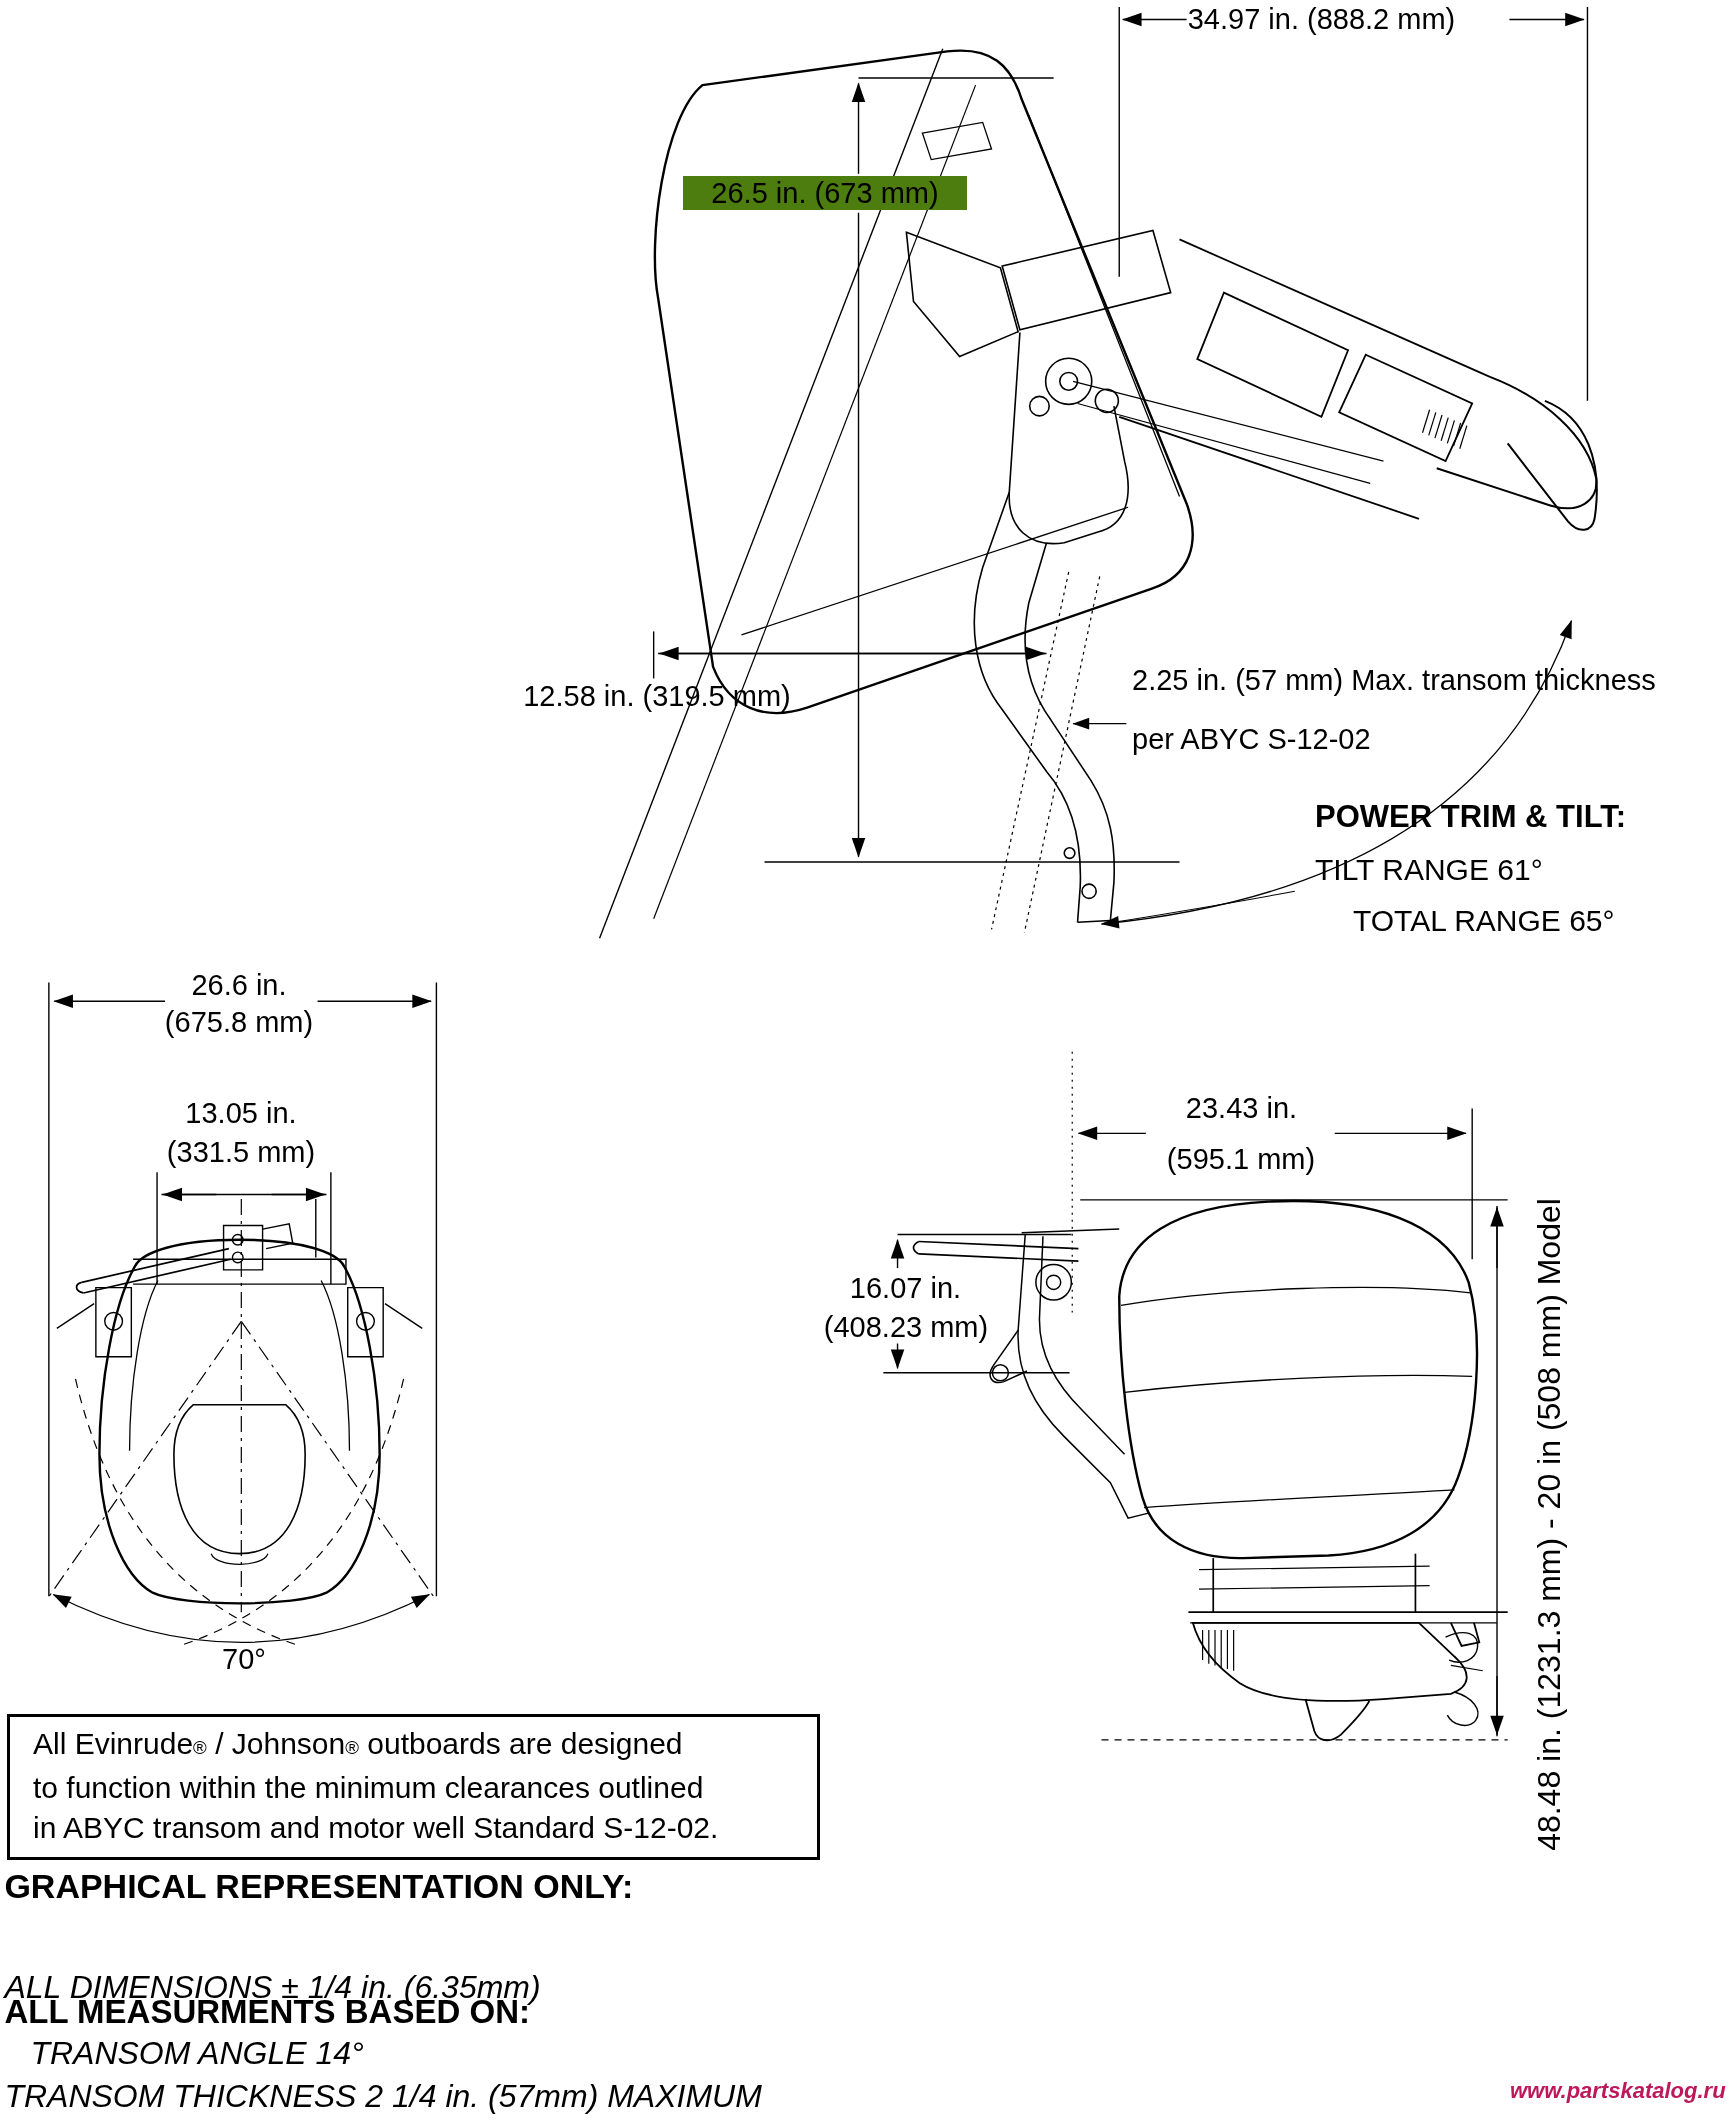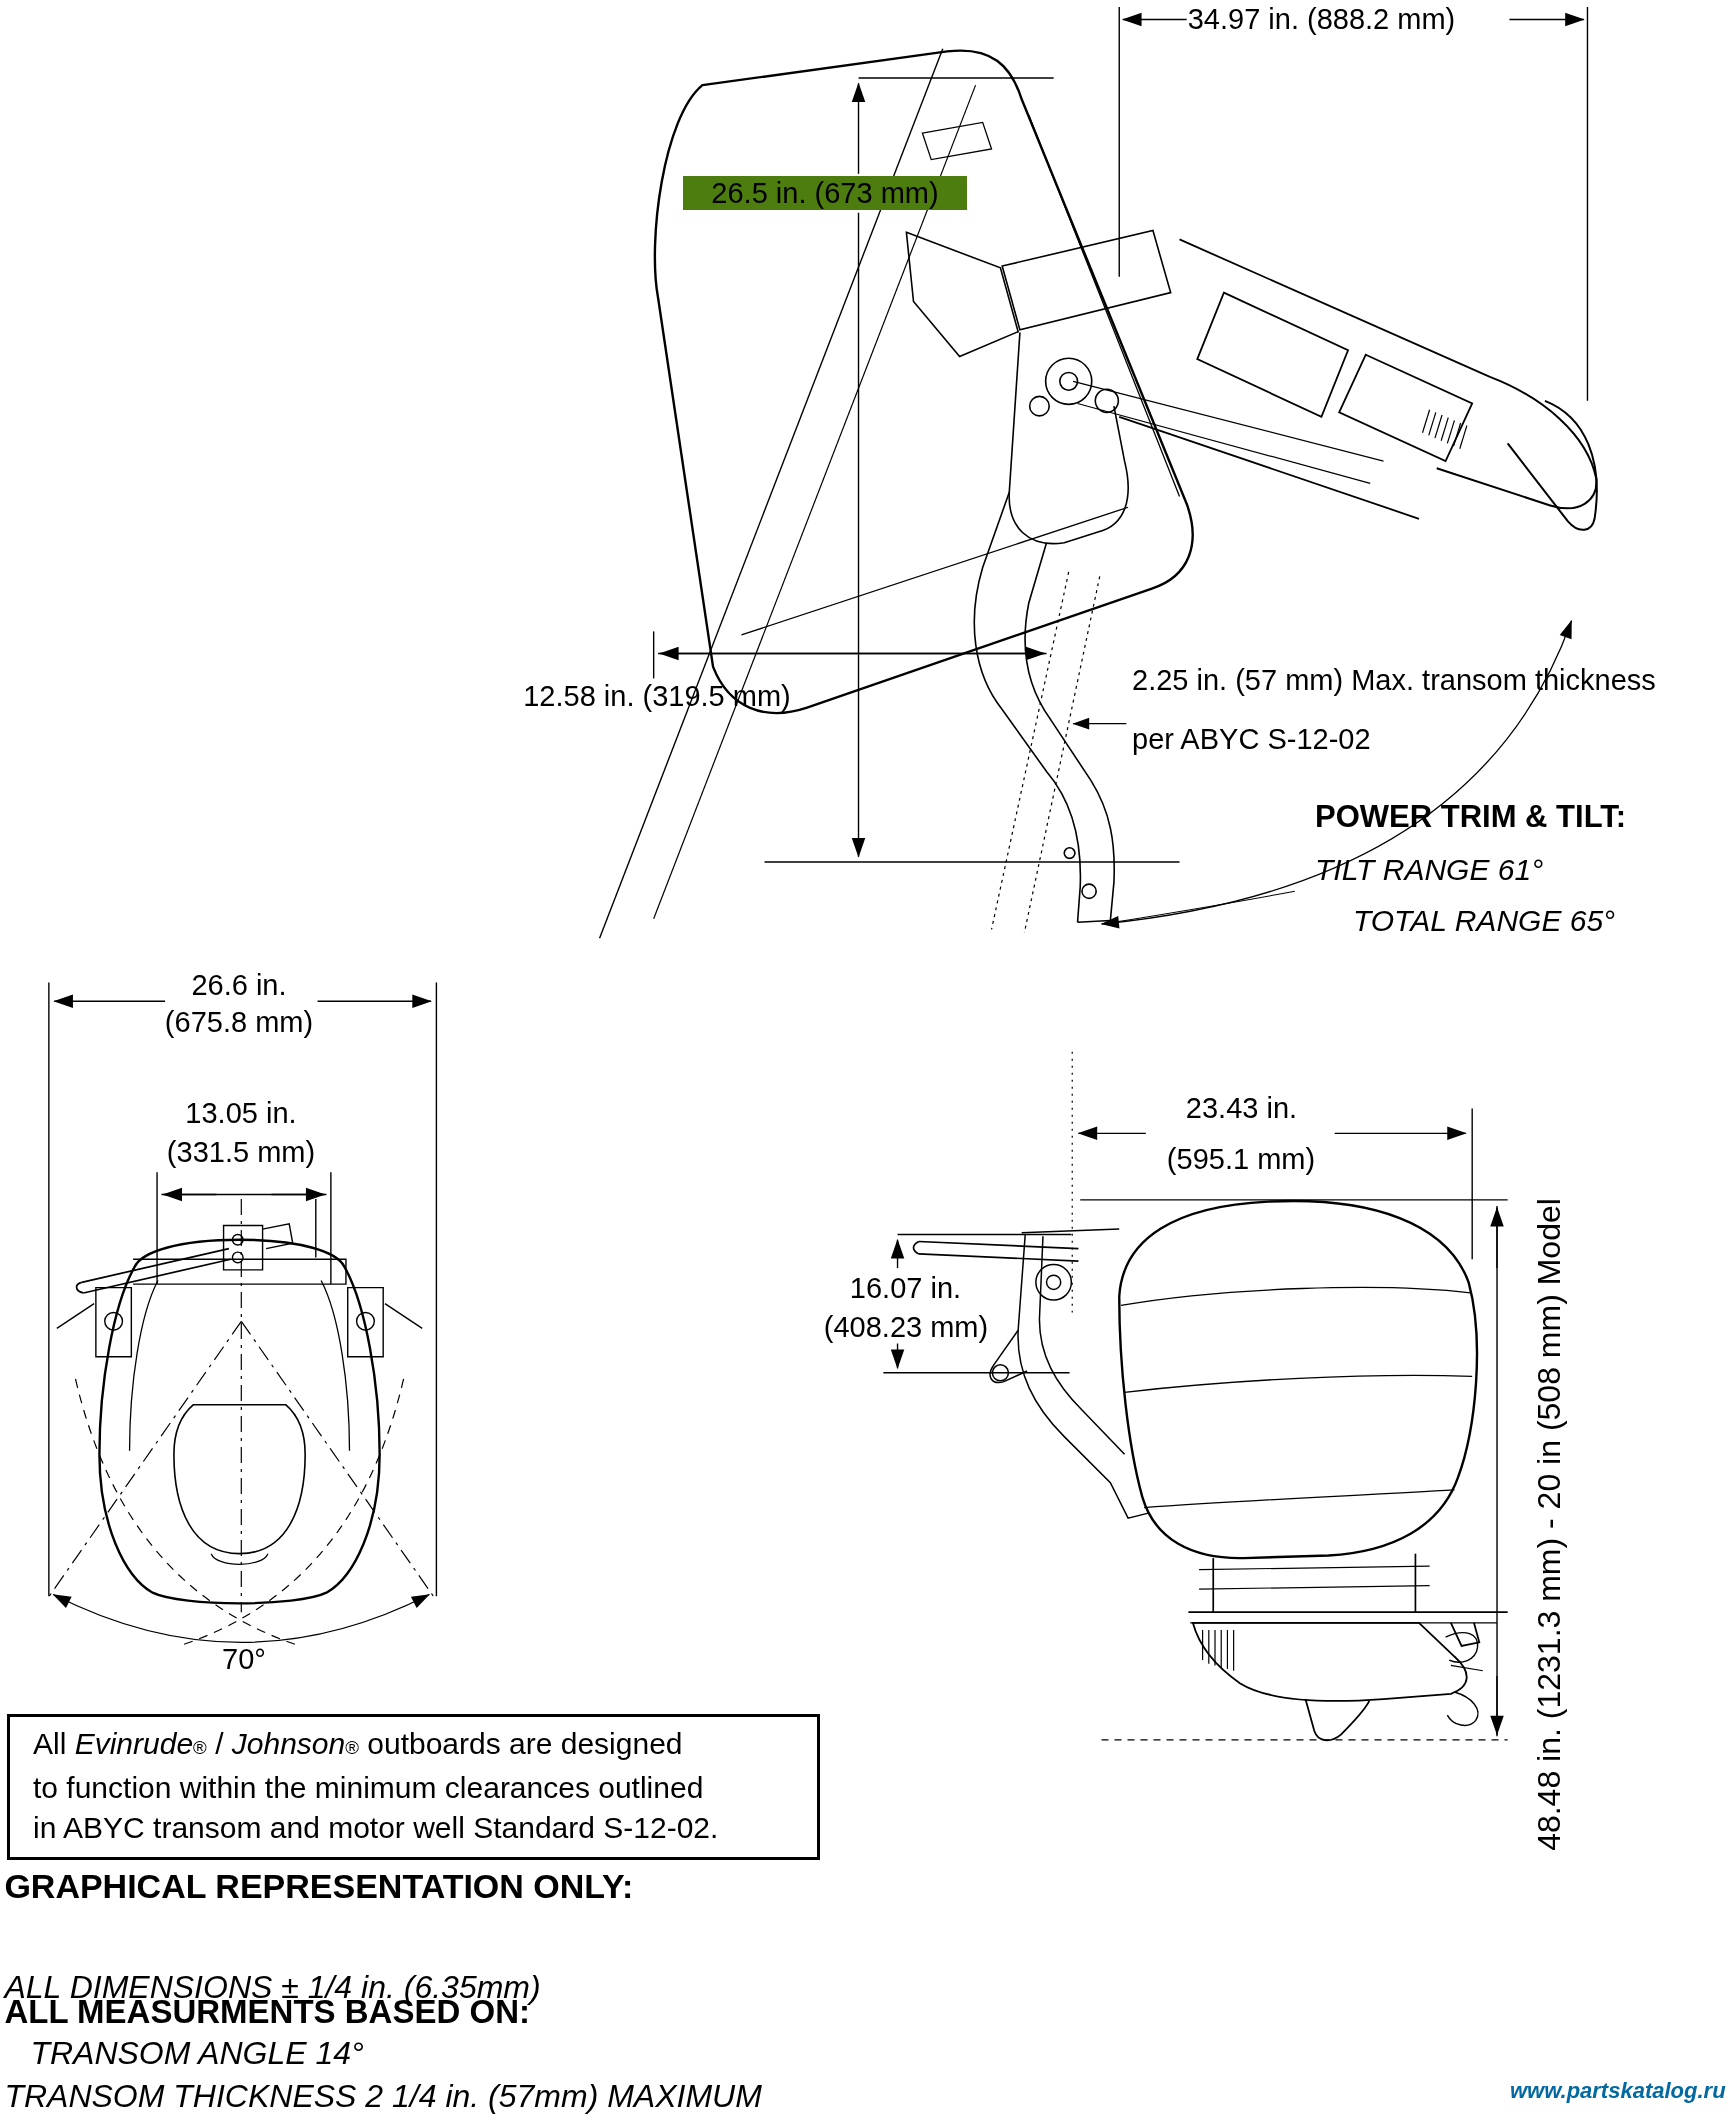--- a/index.html
+++ b/index.html
@@ -3,30 +3,30 @@
 <meta charset="utf-8">
 <style>
   html,body{margin:0;padding:0;background:#fff;}
   #canvas{position:relative;width:1733px;height:2123px;background:#ffffff;overflow:hidden;
           font-family:"Liberation Sans", sans-serif;color:#000;}
   #art{position:absolute;left:0;top:0;}
   .lbl{position:absolute;font-size:29px;line-height:34px;white-space:nowrap;color:#000;}
   .ctr{text-align:center;}
   .wbg{background:#4d7c0f;}
   .bold{font-weight:bold;}
-  .ital{font-style:italic;}
+  .ital{}
   .note-box{position:absolute;left:7px;top:1714px;width:784px;border:3.5px solid #000;
             padding:7px 0 8.9px 23px;font-size:30px;line-height:40px;}
   .note-box .reg{font-size:18.6px;}
   .bigbold{position:absolute;font-size:33px;font-weight:bold;white-space:nowrap;}
   .bigital{position:absolute;font-size:32px;font-style:italic;white-space:nowrap;}
   .model-label{position:absolute;left:1199px;top:1506px;width:700px;text-align:center;
                font-size:32px;white-space:nowrap;transform:rotate(-90deg);}
   .watermark{position:absolute;left:1510px;top:2078px;width:206px;text-align:right;
-             font-size:22px;font-weight:bold;font-style:italic;color:#0369a1;}
+             font-size:22px;font-weight:bold;font-style:italic;color:#be185d;}
   svg *{vector-effect:non-scaling-stroke;}
 </style>
 </head>
 <body>
 
 <div id="canvas">
 
   <svg id="art" width="1733" height="2123" viewBox="0 0 1954 2394">
     <defs>
       <marker id="arr" viewBox="0 0 14 10" refX="13" refY="5" markerWidth="15" markerHeight="11" orient="auto-start-reverse">

